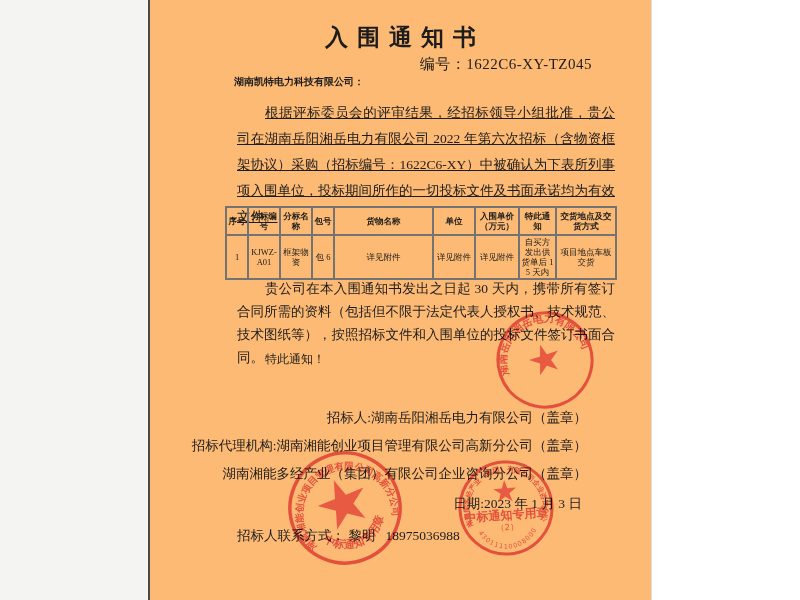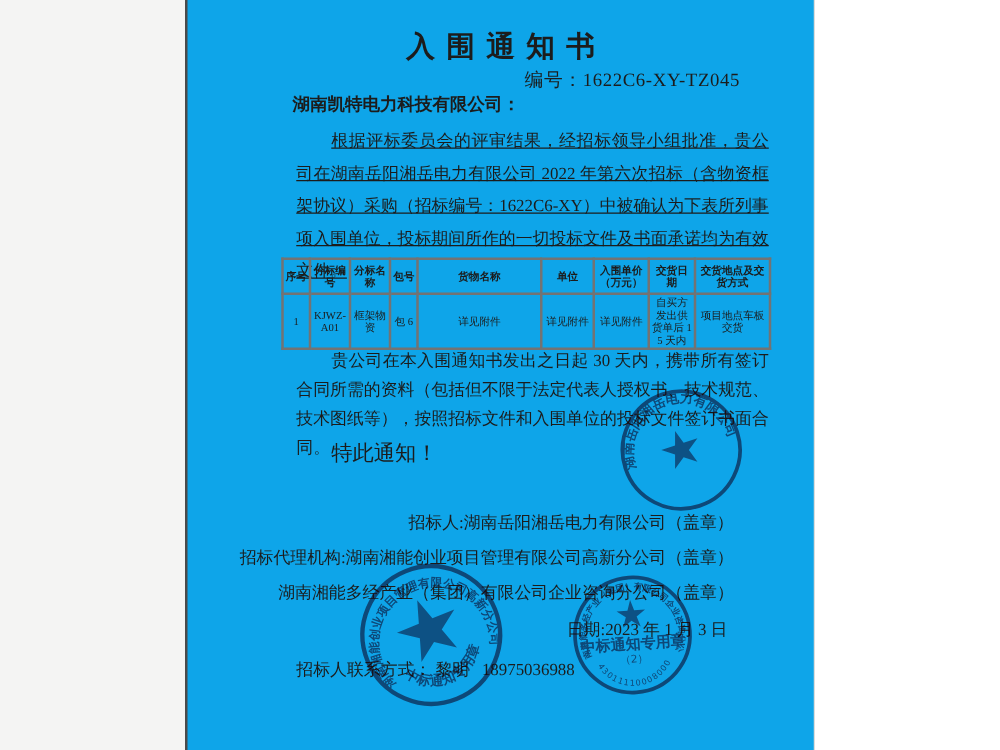--- a/index.html
+++ b/index.html
@@ -8,49 +8,49 @@
     background:#ffffff;
     font-family:"Liberation Serif","DejaVu Serif",serif;
     color:#1c1c1c;
   }
   .scan-left{
     position:absolute;left:0;top:0;width:148px;height:600px;
     background:#f4f4f3;
   }
   .paper{
     position:absolute;left:148px;top:0;width:504px;height:600px;
-    background:#0ea5e9;
+    background:#fdba74;
     border-left:2px solid #4a4a4a;
     border-right:1px solid #dcdcda;
     box-sizing:border-box;
   }
   .doc-title{
     position:absolute;top:22px;left:0;width:100%;
     text-align:center;font-size:23px;font-weight:bold;
     letter-spacing:9px;text-indent:9px;
     font-family:"DejaVu Sans","Liberation Sans",sans-serif;
   }
   .doc-no{
     position:absolute;top:55px;right:59px;
     font-size:15px;letter-spacing:.5px;text-align:center;
   }
   .recipient{
     position:absolute;top:75px;left:84px;
-    font-size:14px;font-weight:bold;
+    font-size:10px;font-weight:bold;
   }
   .para{
     position:absolute;left:87px;width:378px;
     font-size:13.5px;line-height:26px;
     text-indent:28px;text-align:justify;
   }
   .para1{top:100px;text-decoration:underline;}
   .para2{top:277px;line-height:23px;}
   .notice{
     position:absolute;top:351px;left:87px;
-    font-size:17px;text-indent:28px;
+    font-size:12px;text-indent:28px;
   }
   table.bid{
     position:absolute;top:206px;left:75px;
     border-collapse:collapse;table-layout:fixed;
     width:390px;font-size:8.5px;line-height:10px;
     text-align:center;
   }
   table.bid th,table.bid td{
     border:2px solid #737373;padding:1px 1px;
     overflow:hidden;word-break:break-all;
@@ -111,21 +111,21 @@
     </colgroup>
     <thead>
       <tr>
         <th>序号</th>
         <th>分标编号</th>
         <th>分标名称</th>
         <th>包号</th>
         <th>货物名称</th>
         <th>单位</th>
         <th>入围单价（万元）</th>
-        <th>交货日期</th>
+        <th>特此通知</th>
         <th>交货地点及交货方式</th>
       </tr>
     </thead>
     <tbody>
       <tr>
         <td>1</td>
         <td>KJWZ-A01</td>
         <td>框架物资</td>
         <td>包 6</td>
         <td>详见附件</td>

